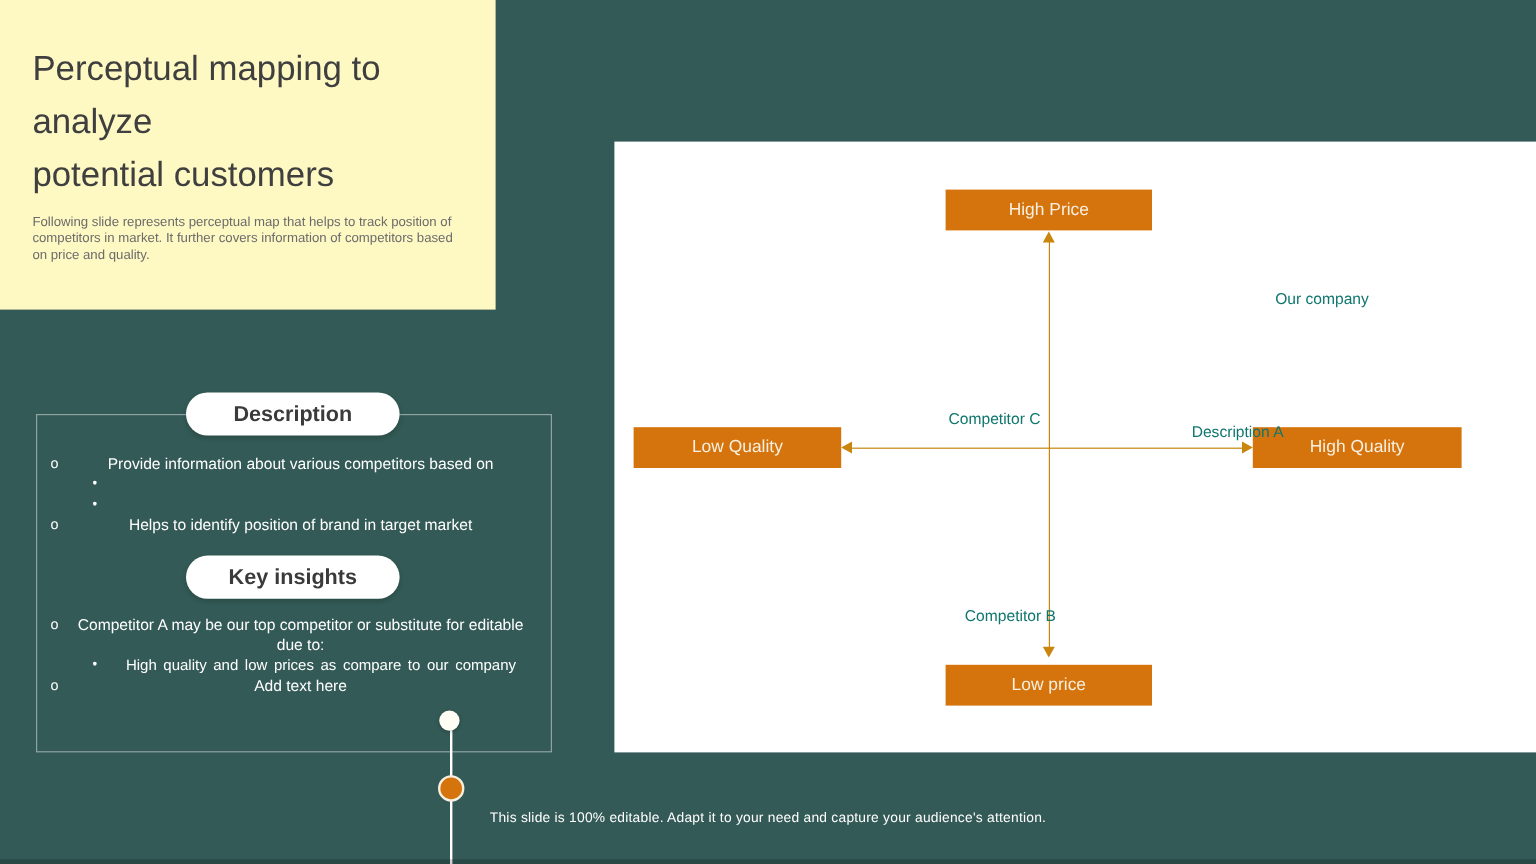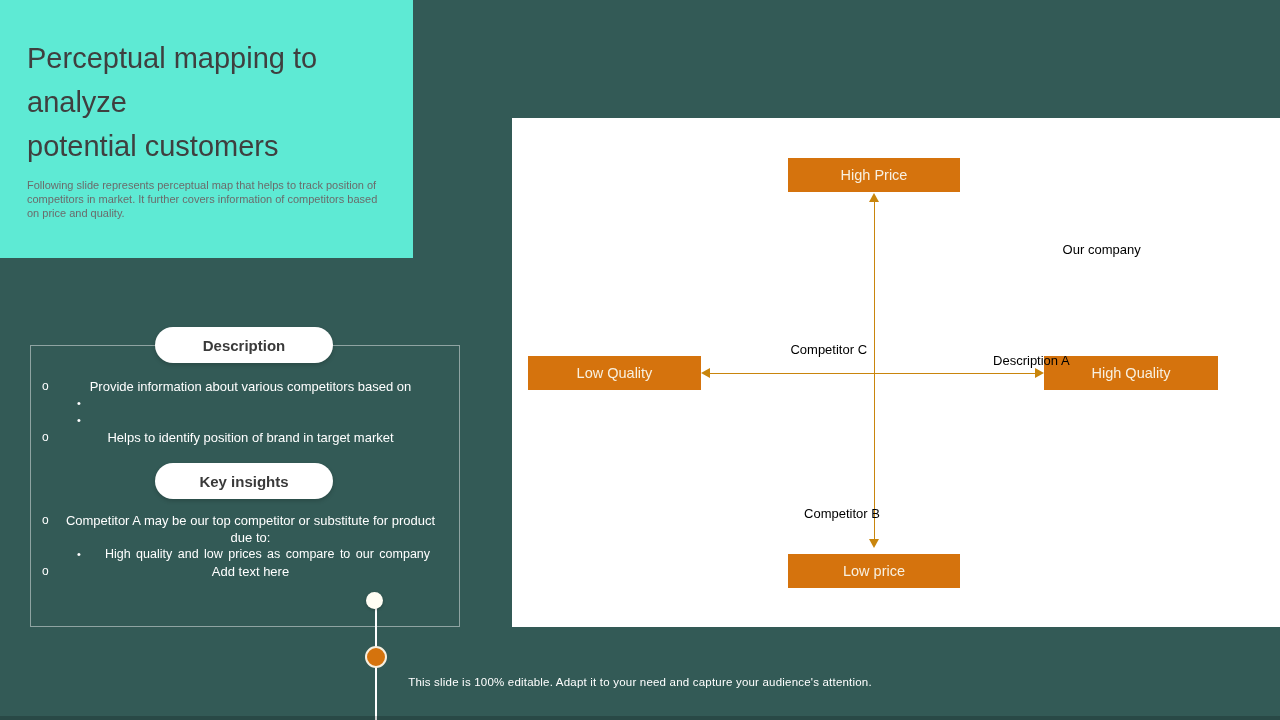--- a/index.html
+++ b/index.html
@@ -6,39 +6,39 @@
   body{
     width:1280px;height:720px;position:relative;overflow:hidden;
     background:#335A56;
     font-family:"Liberation Sans", sans-serif;
   }
   .slide{position:absolute;inset:0;}
 
   
   .title-card{
     position:absolute;left:0;top:0;width:413px;height:258px;
-    background:#5eead4;box-sizing:border-box;padding:36px 28px 0 27px;
+    background:#fef9c3;box-sizing:border-box;padding:36px 28px 0 27px;
   }
   .title-line{
     font-size:29px;line-height:44px;color:#3F3F3F;letter-spacing:0px;
     width:350px;font-weight:400;
   }
   .subtitle{
     margin-top:10px;font-size:11px;line-height:14px;color:#6B6B6B;width:352px;
   }
 
   
   .left-box{
     position:absolute;left:30px;top:345px;width:430px;height:282px;
     border:1px solid rgba(255,255,255,0.45);box-sizing:border-box;
   }
   .pill{
     position:absolute;width:178px;height:36px;border-radius:18px;
     background:#FFFFFF;display:flex;align-items:center;justify-content:center;
-    font-size:15px;font-weight:bold;color:#3A3A3A;
+    font-size:18px;font-weight:bold;color:#3A3A3A;
     box-shadow:0 2px 4px rgba(0,0,0,0.18);
   }
   .pill-description{left:155px;top:327px;}
   .pill-keyinsights{left:155px;top:463px;}
 
   .list{position:absolute;left:40px;width:402px;color:#FFFFFF;font-size:13px;}
   .list-description{top:378px;}
   .list-keyinsights{top:512px;}
   .li{display:flex;align-items:flex-start;line-height:17px;margin:0;}
   .li .mk{width:17px;flex:0 0 17px;font-size:12px;text-align:left;padding-left:2px;}
@@ -76,21 +76,21 @@
   .v-line{position:absolute;left:361.5px;top:80px;width:1px;height:346px;background:#C9850C;}
   .h-line{position:absolute;left:194px;top:254.5px;width:334px;height:1px;background:#C9850C;}
   .arrow{position:absolute;width:0;height:0;}
   .arrow-up{left:357px;top:75px;border-left:5px solid transparent;border-right:5px solid transparent;border-bottom:9px solid #C9850C;}
   .arrow-down{left:357px;top:421px;border-left:5px solid transparent;border-right:5px solid transparent;border-top:9px solid #C9850C;}
   .arrow-left{left:189px;top:250px;border-top:5px solid transparent;border-bottom:5px solid transparent;border-right:9px solid #C9850C;}
   .arrow-right{left:523px;top:250px;border-top:5px solid transparent;border-bottom:5px solid transparent;border-left:9px solid #C9850C;}
 
   .map-point{
     position:absolute;transform:translate(-50%,-50%);
-    color:#000000;font-size:13px;white-space:nowrap;
+    color:#0f766e;font-size:13px;white-space:nowrap;
   }
 
   
   .footer-note{
     position:absolute;left:0;right:0;top:676px;text-align:center;
     color:#FFFFFF;font-size:11.5px;letter-spacing:0.2px;
   }
   .bottom-edge{position:absolute;left:0;bottom:0;width:100%;height:4px;background:rgba(0,0,0,0.18);}
 </style>
 </head>
@@ -125,21 +125,21 @@
         <span class="lt">Helps to identify position of brand in target market</span>
       </div>
     </div>
 
   <div class="pill pill-keyinsights">
     <span>Key insights</span>
   </div>
   <div class="list list-keyinsights">
       <div class="li">
         <span class="mk">o</span>
-        <span class="lt">Competitor A may be our top competitor or substitute for product due to:</span>
+        <span class="lt">Competitor A may be our top competitor or substitute for editable due to:</span>
       </div>
       <div class="li sub">
         <span class="mk2">•</span>
         <span class="lt">High quality and low prices as compare to our company</span>
       </div>
       <div class="li">
         <span class="mk">o</span>
         <span class="lt">Add text here</span>
       </div>
     </div>

